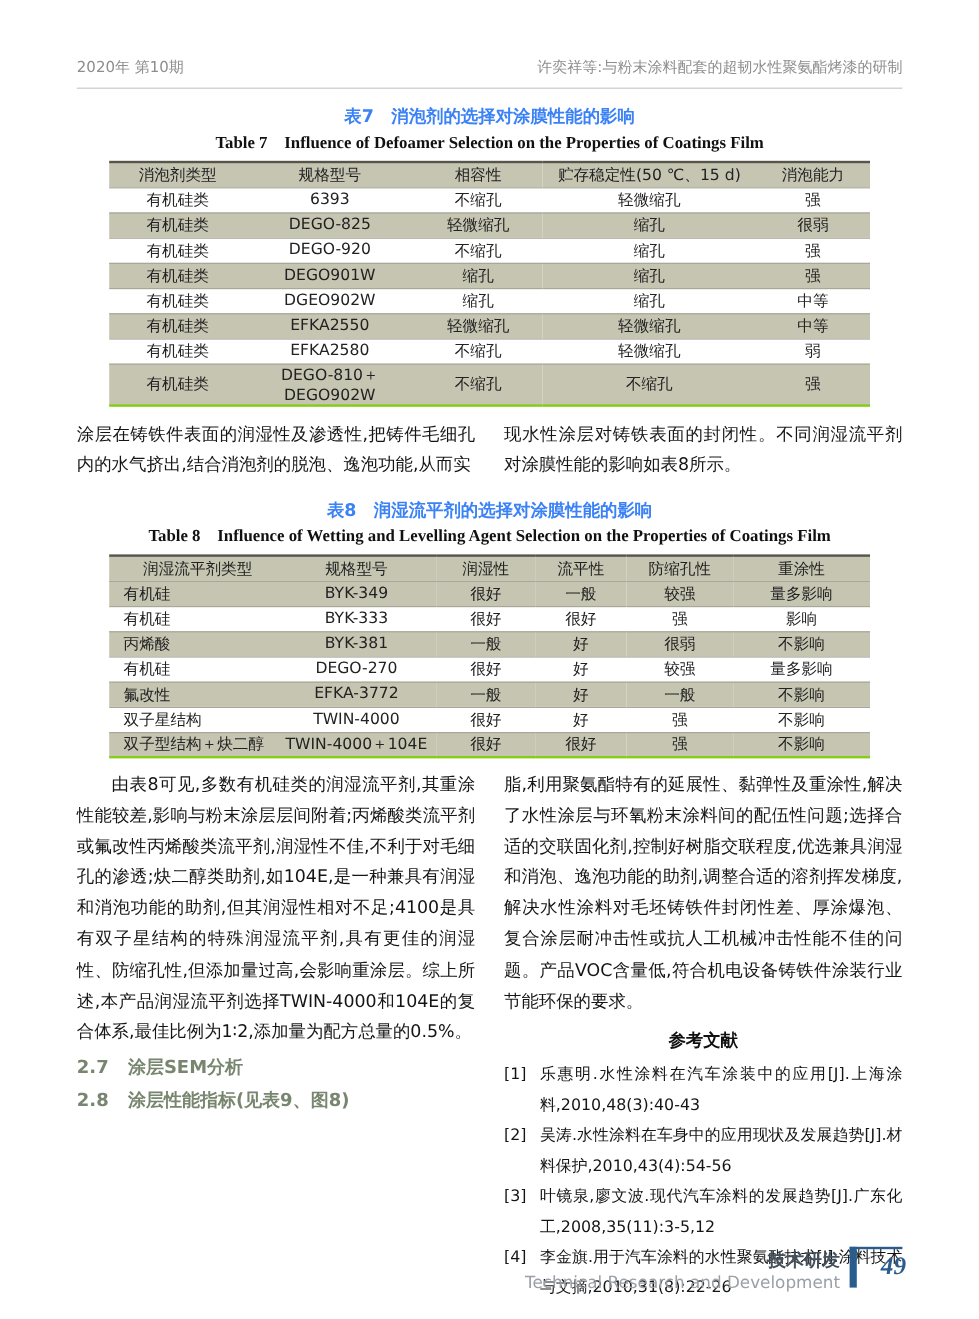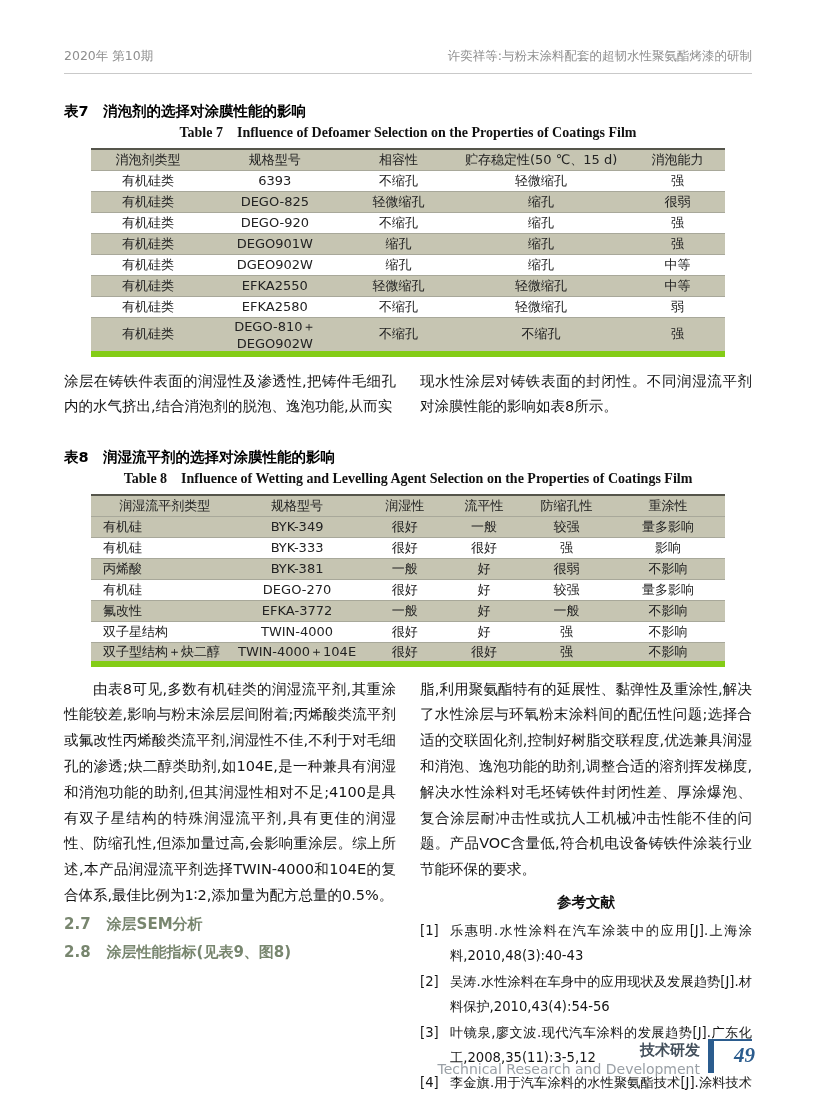--- a/index.html
+++ b/index.html
@@ -16,36 +16,36 @@
   
   .page-header {
     display: flex; justify-content: space-between; align-items: flex-end;
     font-size: 12.5px; color: #8e8e8e;
     padding-bottom: 8px;
     border-bottom: 1.5px solid #c9c9c9;
   }
 
   
   .caption-cn {
-    font-weight: bold; font-size: 14.5px; color: #000000;
-    margin-top: 28px;
+    text-align: center; font-weight: bold; font-size: 14.5px; color: #3b82f6;
+    margin-top: 14px;
   }
   .caption-en {
     text-align: center; font-weight: bold; font-size: 14px; color: #111;
     font-family: "Liberation Serif", serif;
     margin-top: 3px; margin-bottom: 6px;
   }
 
   
   table.data-table {
     width: 634px; margin: 0 auto;
     border-collapse: collapse;
     font-size: 13px; color: #222;
     border-top: 2px solid #55554b;
-    border-bottom: 6px solid #84cc16;
+    border-bottom: 2px solid #84cc16;
   }
   table.data-table th, table.data-table td {
     height: 21px; text-align: center; font-weight: normal;
     padding: 0 4px;
     border-bottom: 1px solid #a8a89a;
   }
   table.data-table thead th { background: #c6c5b2; }
   table.data-table tr.shaded td { background: #c6c5b2; }
   table.data-table tr:last-child td { border-bottom: none; }
   #table8 td.col0, #table8 th.col0 { text-align: left; padding-left: 12px; }

